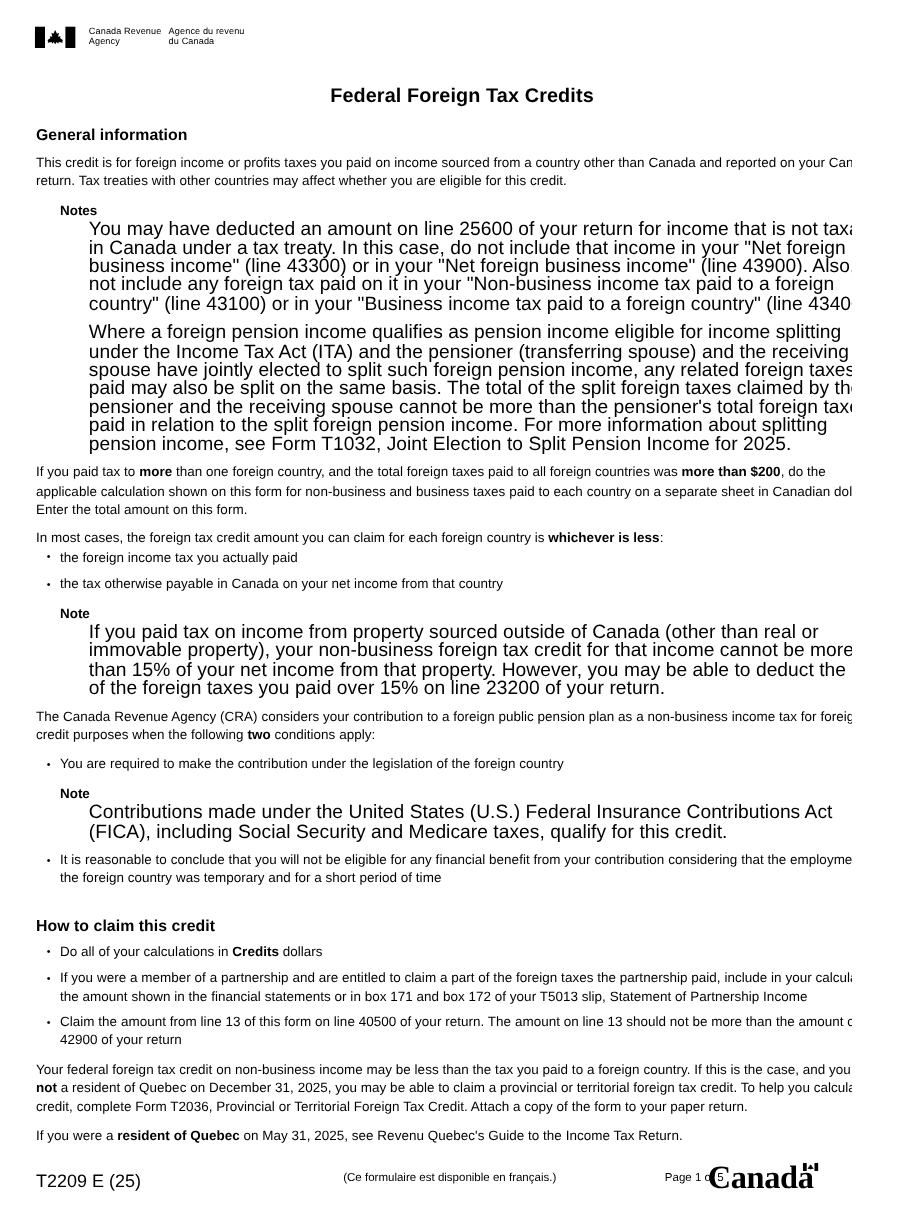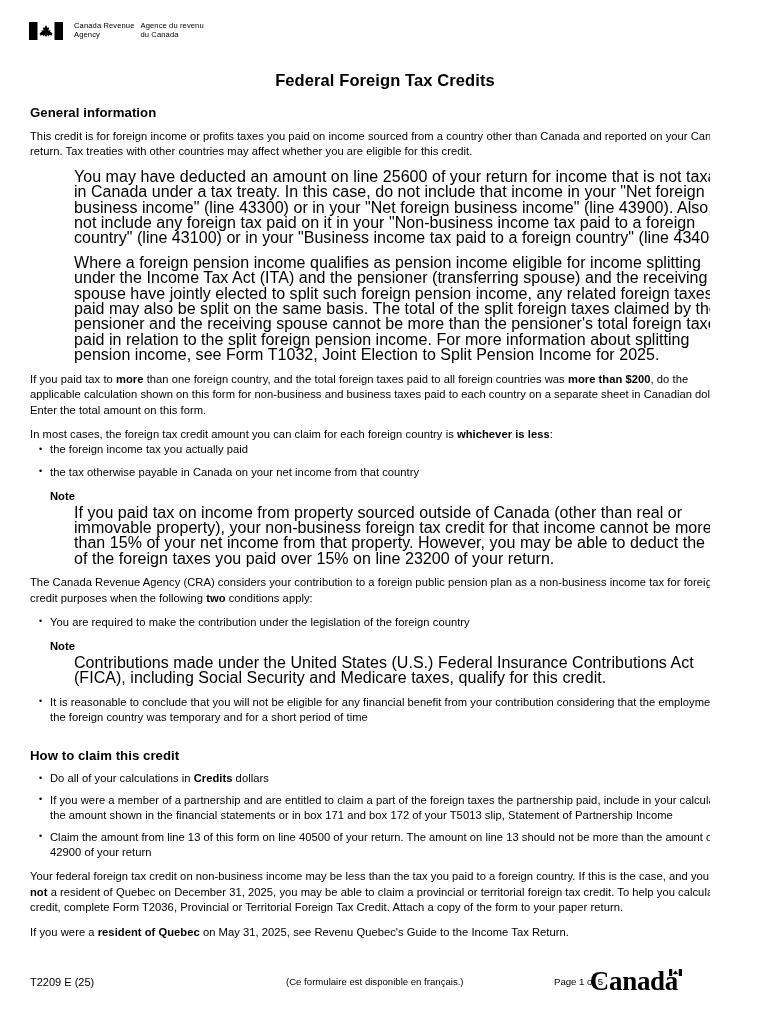--- a/index.html
+++ b/index.html
@@ -138,21 +138,21 @@
     position: absolute;
     left: 30px;
     right: 28px;
     bottom: 24px;
     height: 34px;
   }
   .footer-code {
     position: absolute;
     left: 0;
     top: 10px;
-    font-size: 11px;
+    font-size: 15px;
   }
   .footer-fr {
     position: absolute;
     left: 256px;
     top: 10px;
     font-size: 9.6px;
   }
   .footer-page {
     position: absolute;
     left: 524px;
@@ -198,20 +198,21 @@
 
   <div class="doc-title">Federal Foreign Tax Credits</div>
 
   <div class="content">
 
     <h2 class="section-heading">General information</h2>
 
     <p class="para">This credit is for foreign income or profits taxes you paid on income sourced from a country other than Canada and reported on your Canadian return. Tax treaties with other countries may affect whether you are eligible for this credit.</p>
 
     <div class="note-block">
+      <div class="note-title">Notes</div>
       <div class="note-body">You may have deducted an amount on line 25600 of your return for income that is not taxable in Canada under a tax treaty. In this case, do not include that income in your "Net foreign non-business income" (line 43300) or in your "Net foreign business income" (line 43900). Also, do not include any foreign tax paid on it in your "Non-business income tax paid to a foreign country" (line 43100) or in your "Business income tax paid to a foreign country" (line 43400).</div>
     </div>
 
     <div class="note-block">
       <div class="note-body">Where a foreign pension income qualifies as pension income eligible for income splitting under the Income Tax Act (ITA) and the pensioner (transferring spouse) and the receiving spouse have jointly elected to split such foreign pension income, any related foreign taxes paid may also be split on the same basis. The total of the split foreign taxes claimed by the pensioner and the receiving spouse cannot be more than the pensioner's total foreign taxes paid in relation to the split foreign pension income. For more information about splitting pension income, see Form T1032, Joint Election to Split Pension Income for 2025.</div>
     </div>
 
     <p class="para"><span>If you paid tax to </span><b>more</b><span> than one foreign country, and the total foreign taxes paid to all foreign countries was </span><b>more than $200</b><span>, do the applicable calculation shown on this form for non-business and business taxes paid to each country on a separate sheet in Canadian dollars. Enter the total amount on this form.</span></p>
 
     <p class="para tight"><span>In most cases, the foreign tax credit amount you can claim for each foreign country is </span><b>whichever is less</b><span>:</span></p>

